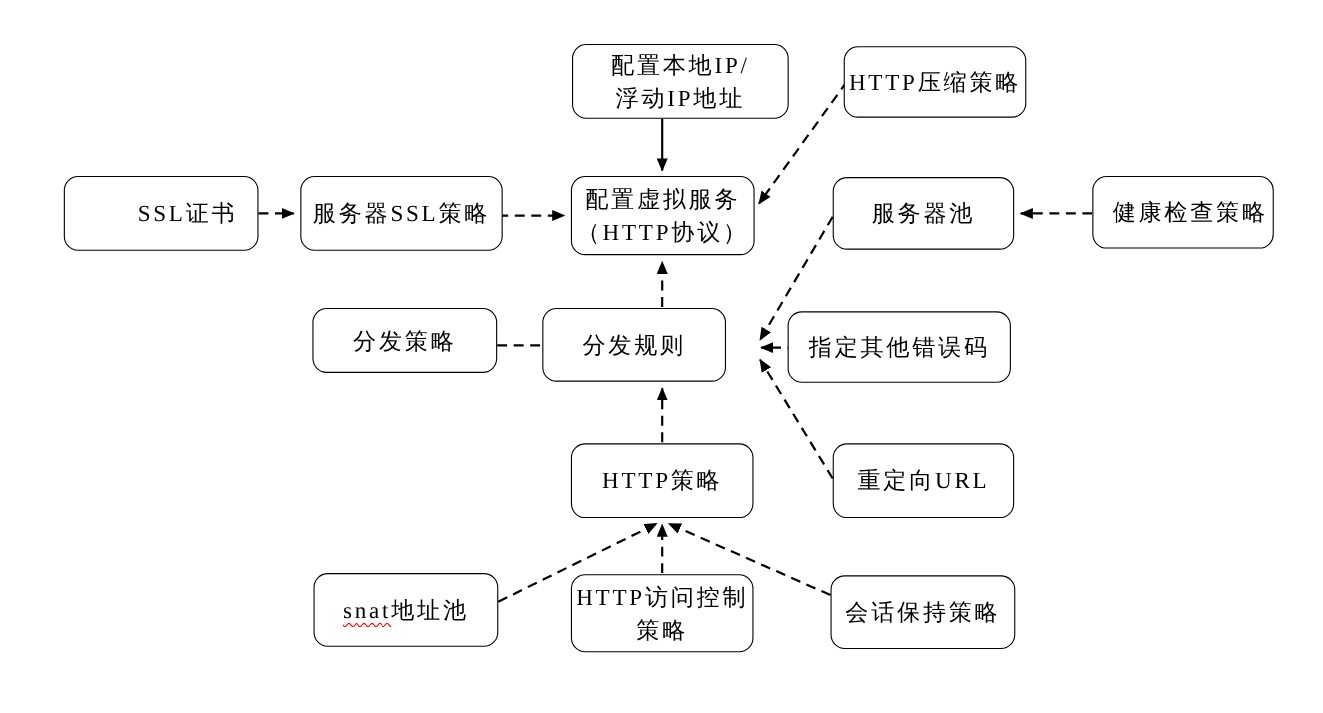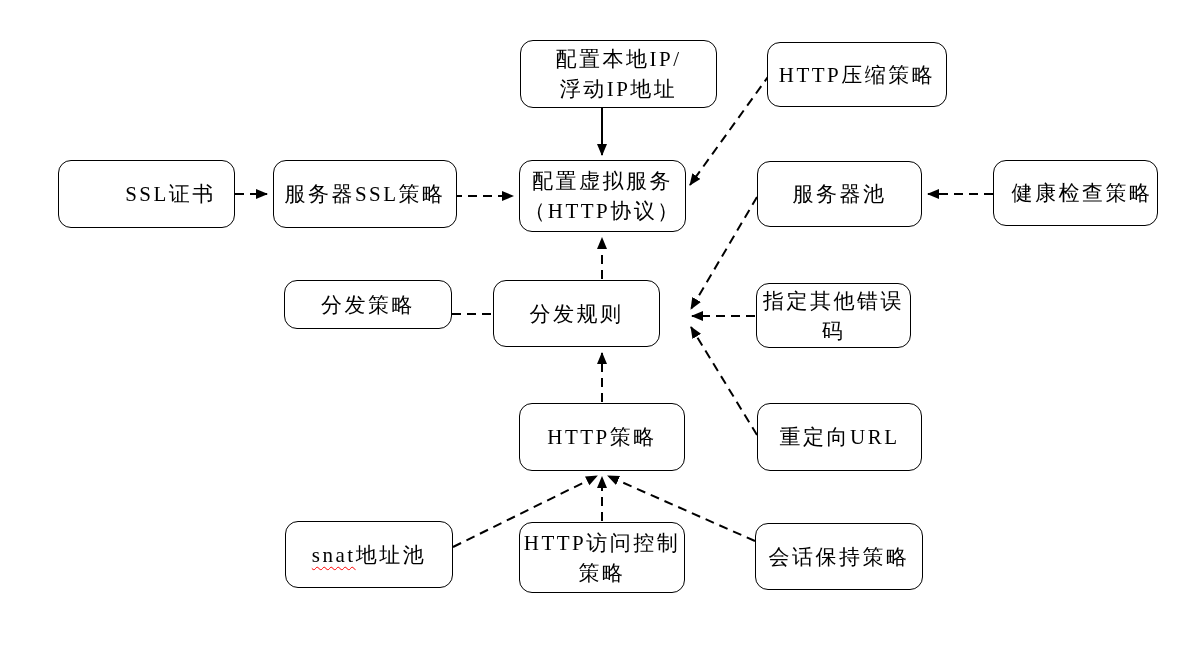--- a/index.html
+++ b/index.html
@@ -26,29 +26,29 @@
     white-space:pre-line;
     z-index:1;
   }
   .spell-error{
     text-decoration:underline wavy #ff0000;
     text-decoration-thickness:1px;
     text-underline-offset:4px;
   }
   
   [data-name="node-config-ip"]      {left:520px;top:40px; width:197px;height:68px;}
-  [data-name="node-http-compress"]  {left:767px;top:42px; width:180px;height:65px;}
+  [data-name="node-http-compress"]  {left:767px;top:42px; width:166px;height:65px;}
   [data-name="node-ssl-cert"]       {left:58px; top:160px;width:177px;height:68px;padding-left:48px;}
   [data-name="node-server-ssl"]     {left:273px;top:160px;width:184px;height:68px;}
   [data-name="node-virtual-service"]{left:519px;top:160px;width:167px;height:72px;}
   [data-name="node-server-pool"]    {left:757px;top:161px;width:165px;height:66px;}
   [data-name="node-health-check"]   {left:993px;top:160px;width:165px;height:66px;padding-left:13px;}
-  [data-name="node-dispatch-policy"]{left:284px;top:280px;width:168px;height:49px;}
+  [data-name="node-dispatch-policy"]{left:284px;top:280px;width:168px;height:59px;}
   [data-name="node-dispatch-rule"]  {left:493px;top:280px;width:167px;height:67px;}
-  [data-name="node-error-code"]     {left:756px;top:283px;width:155px;height:65px;}
+  [data-name="node-error-code"]     {left:716px;top:283px;width:203px;height:65px;}
   [data-name="node-redirect-url"]   {left:757px;top:403px;width:165px;height:68px;}
   [data-name="node-http-policy"]    {left:519px;top:403px;width:166px;height:68px;}
   [data-name="node-snat-pool"]      {left:285px;top:521px;width:168px;height:67px;}
   [data-name="node-http-access"]    {left:519px;top:522px;width:166px;height:71px;}
   [data-name="node-session-keep"]   {left:755px;top:523px;width:168px;height:67px;}
 </style>
 </head>
 <body>
 
 <div id="canvas" data-name="flowchart-canvas">

